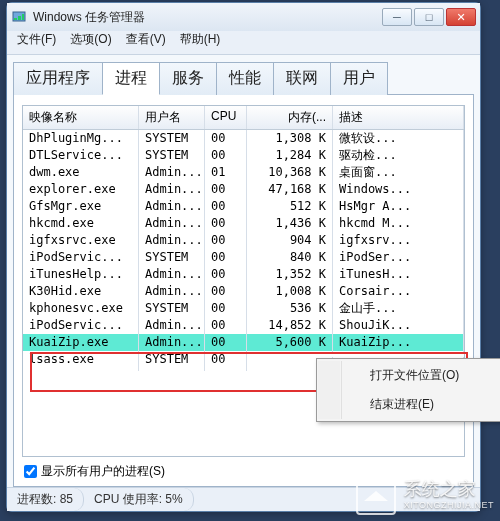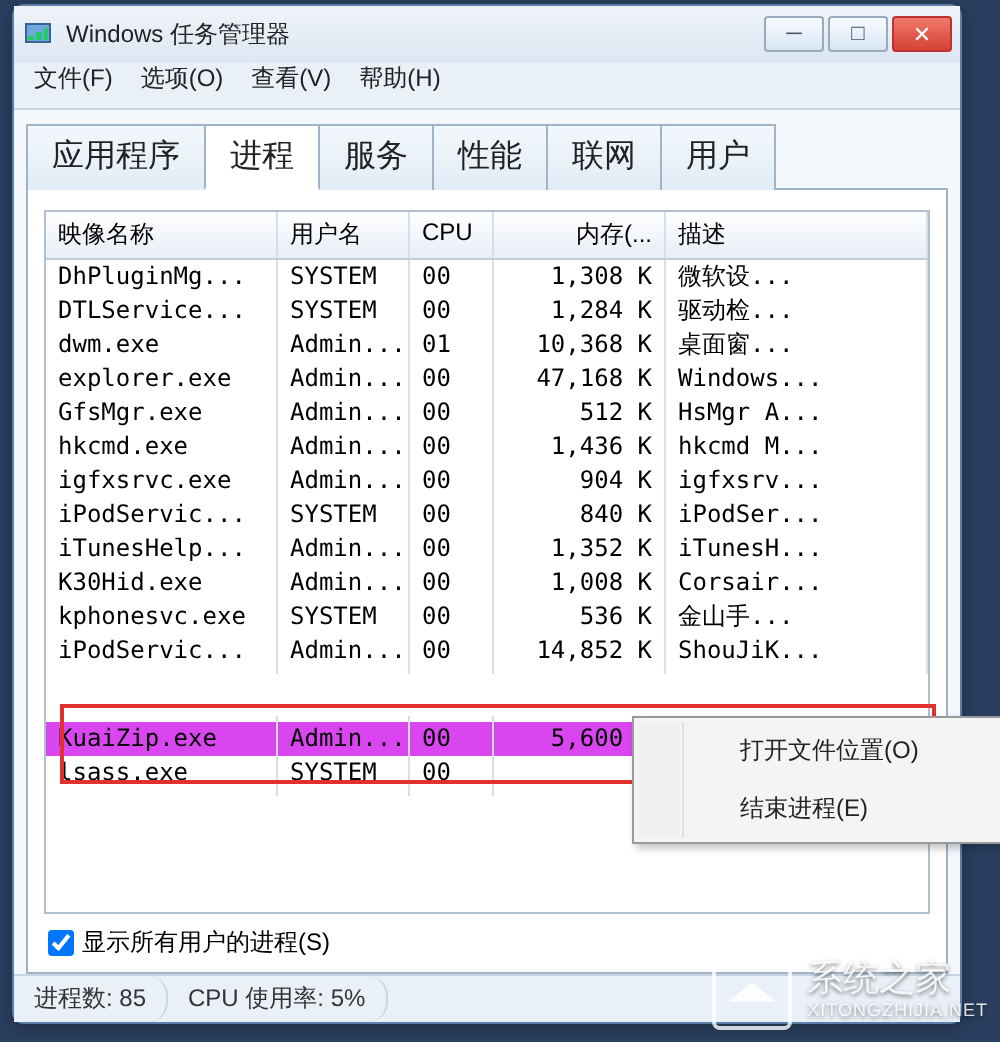--- a/index.html
+++ b/index.html
@@ -123,21 +123,21 @@
       overflow: hidden;
       font-family: "SimSun", "NSimSun", monospace;
       font-size: 12px;
       line-height: 17px;
     }
     .lv-row {
       display: flex;
       height: 17px;
       align-items: center;
     }
-    .lv-row.selected { background: #d946ef; margin-top: 27px; }
+    .lv-row.selected { background: #5eead4; }
     .highlight-box {
       position: absolute;
       border: 2px solid #e03030;
       pointer-events: none;
     }
     .hl1 { left: 30px; top: 352px; width: 438px; height: 40px; }
     .context-menu {
       position: absolute;
       left: 272px; top: 358px;
       width: 232px;

